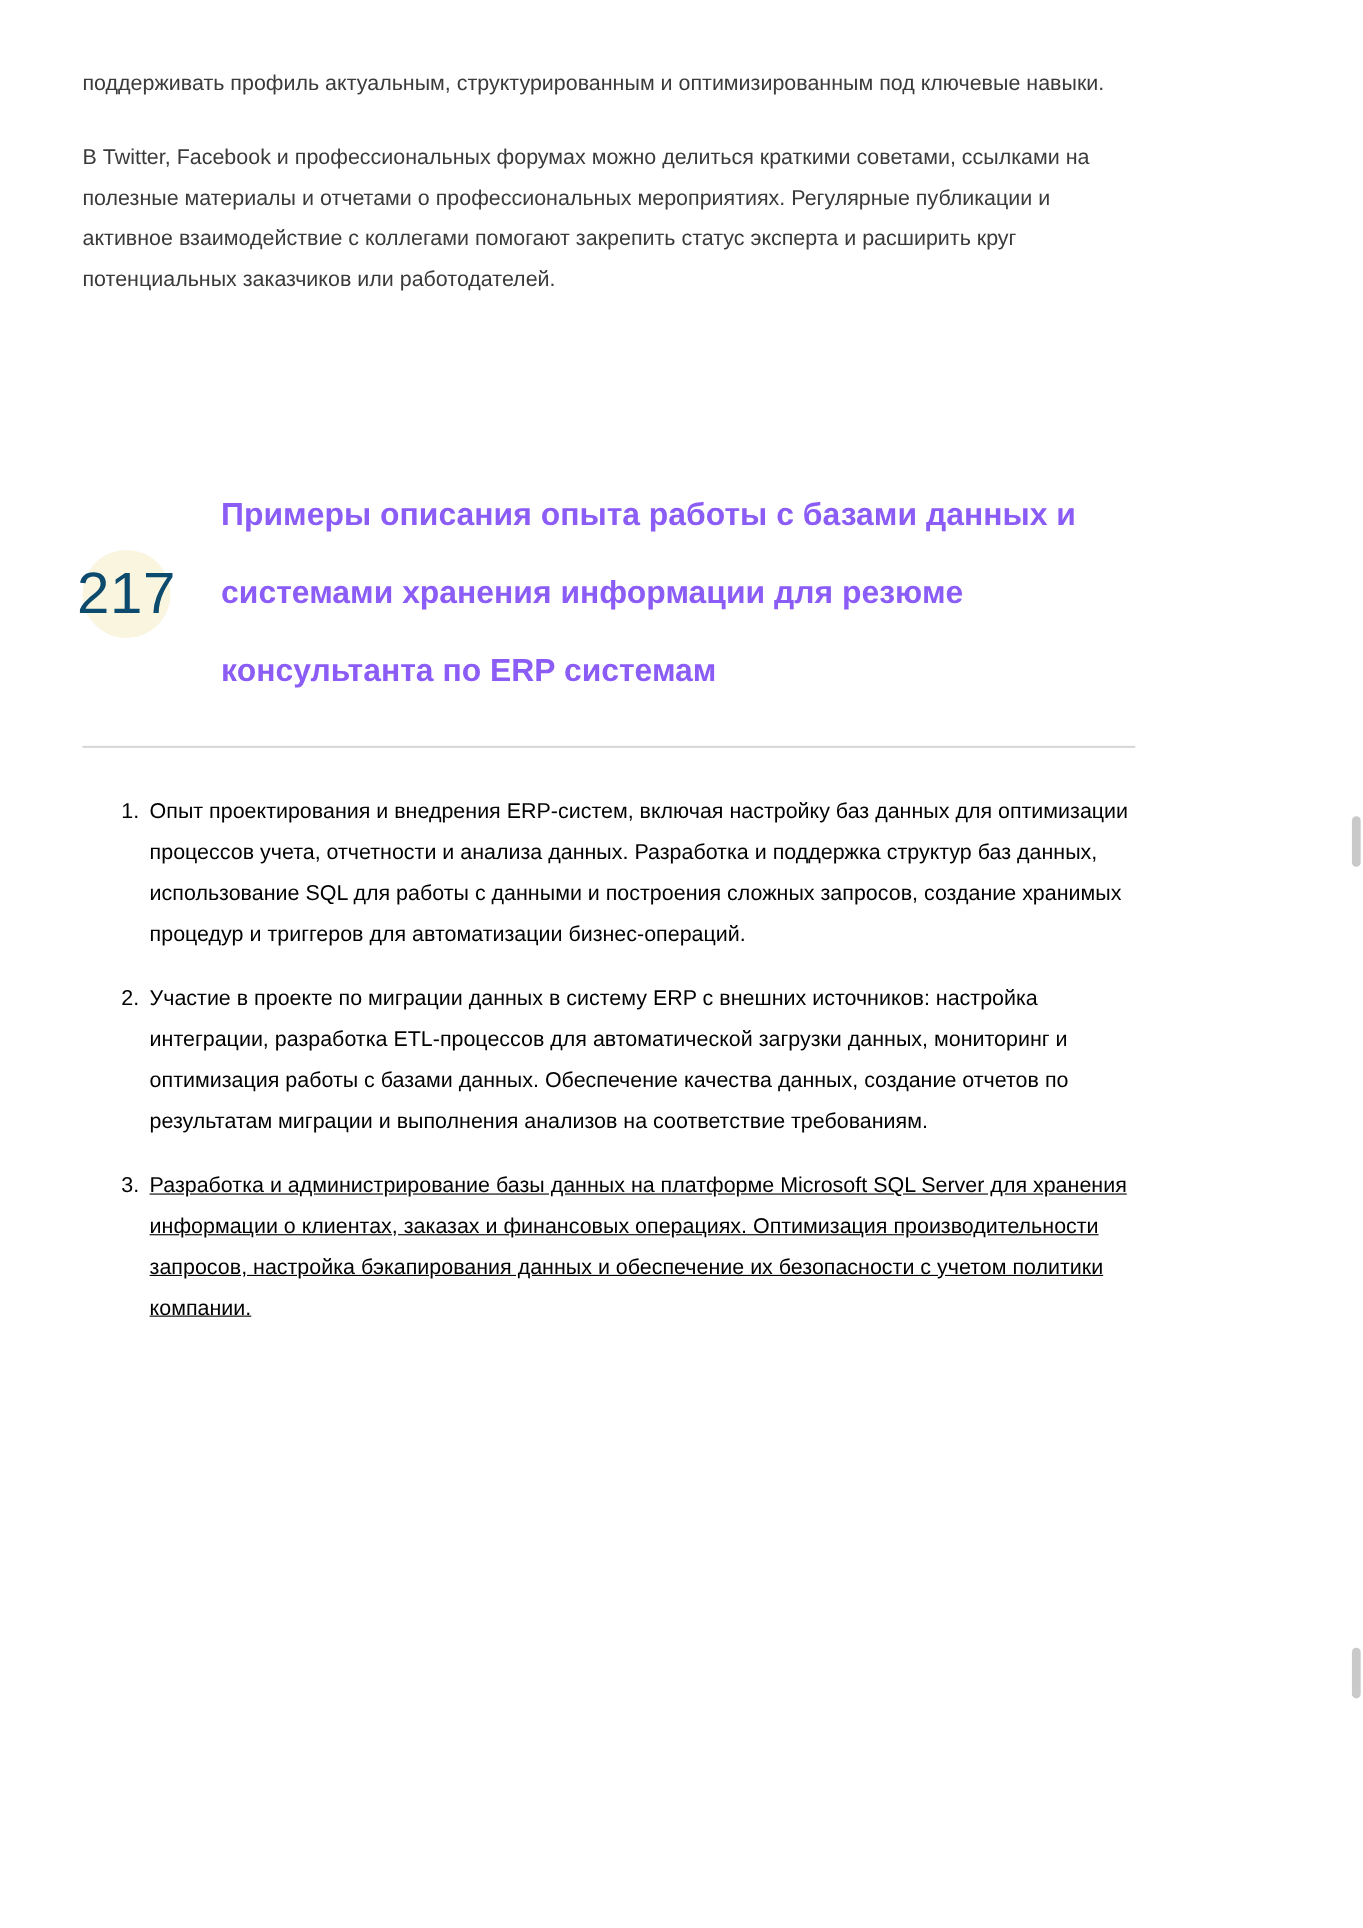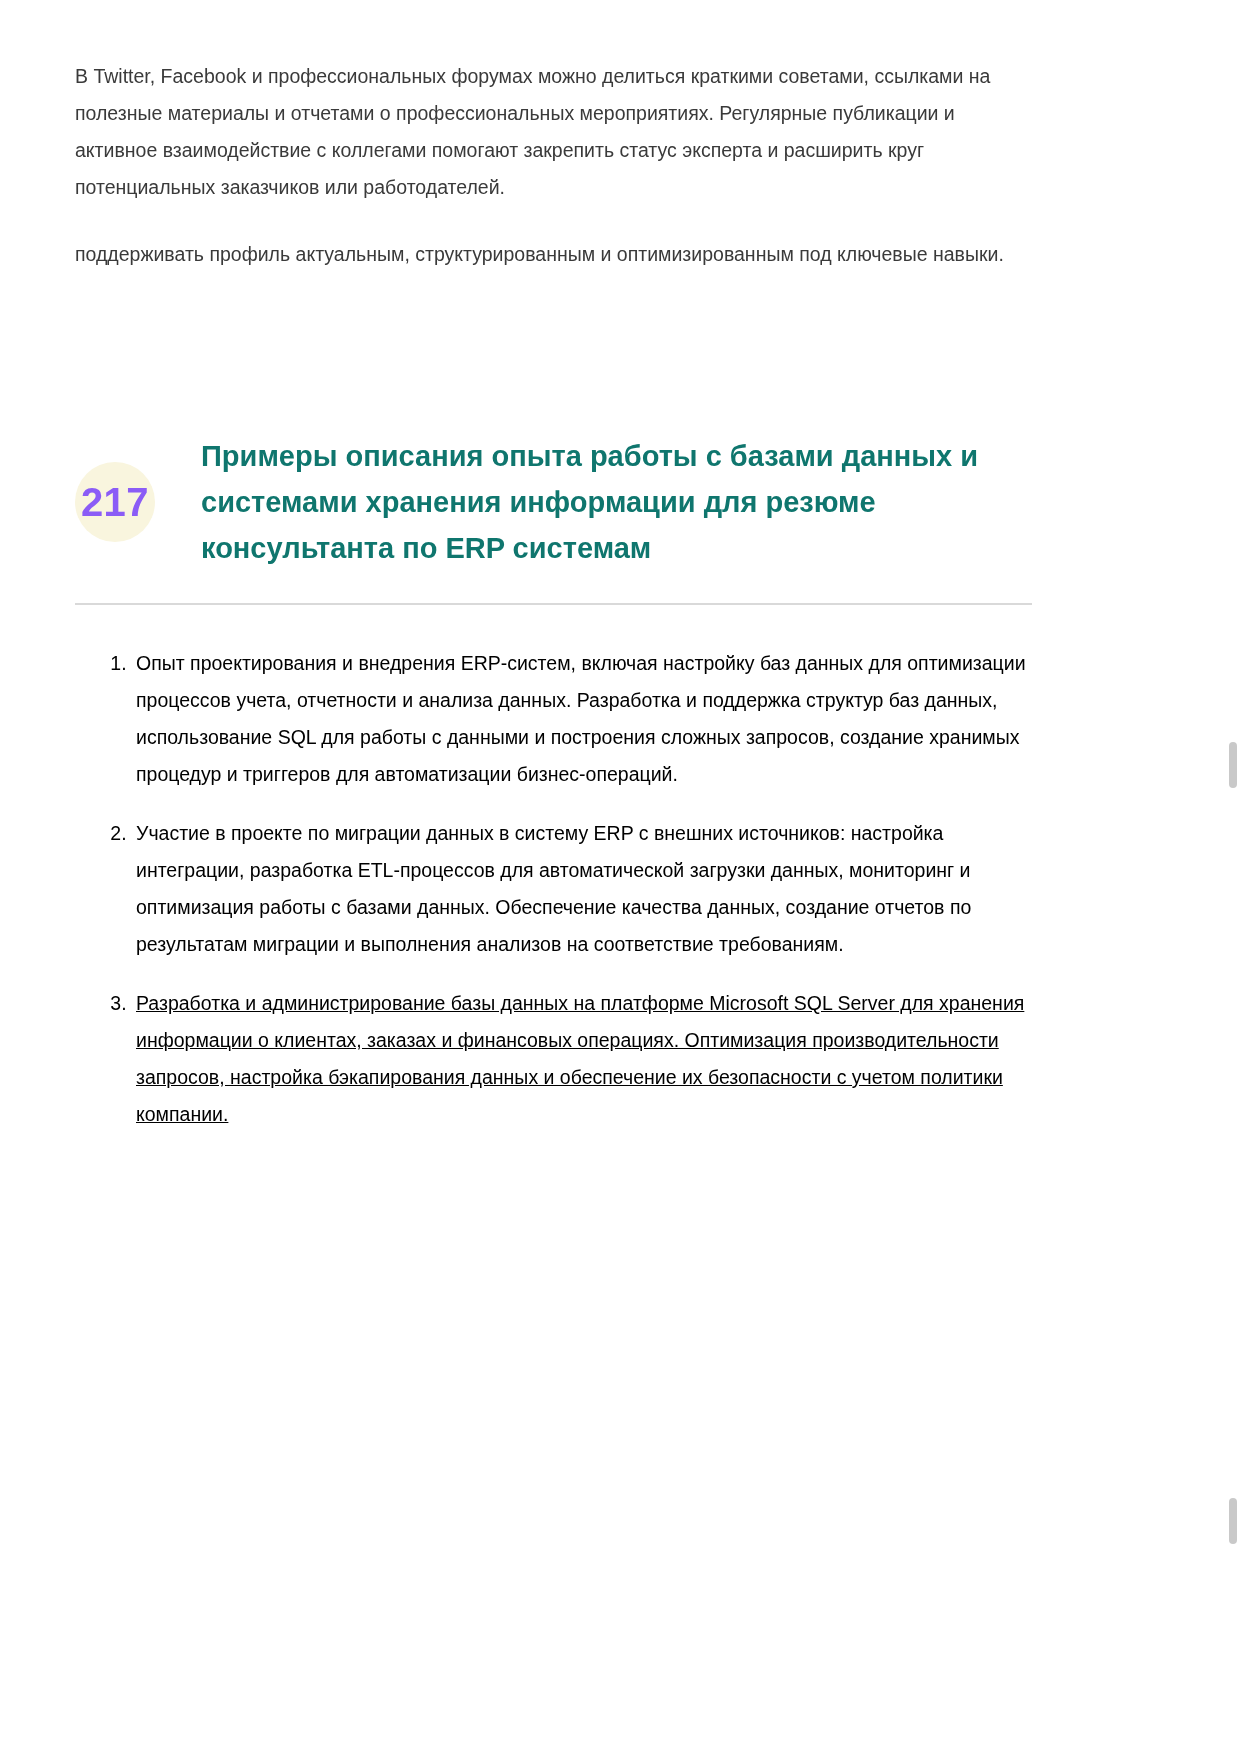--- a/index.html
+++ b/index.html
@@ -47,31 +47,31 @@
     width: 80px;
     height: 80px;
     border-radius: 50%;
     background: #f9f5de;
     display: flex;
     align-items: center;
     justify-content: center;
   }
 
   .badge span {
-    font-size: 40px;
-    font-weight: 700;
-    color: #8b5cf6;
+    font-size: 53px;
+    font-weight: 400;
+    color: #0c4a6e;
     letter-spacing: 0.5px;
   }
 
   h2.section-title {
     font-size: 29px;
     font-weight: 700;
-    line-height: 46px;
-    color: #0f766e;
+    line-height: 71px;
+    color: #8b5cf6;
     max-width: 830px;
   }
 
   hr.divider {
     border: none;
     border-top: 2px solid #d9d9d9;
     margin: 32px 0 0 0;
     width: 957px;
   }
 
@@ -113,22 +113,22 @@
   .scrollbar-thumb.thumb-a { top: 742px; height: 46px; }
   .scrollbar-thumb.thumb-b { top: 1498px; height: 46px; }
 </style>
 </head>
 <body>
 
 <div class="page">
   <div class="content">
 
     <div class="intro">
+      <p>поддерживать профиль актуальным, структурированным и оптимизированным под ключевые навыки.</p>
       <p>В Twitter, Facebook и профессиональных форумах можно делиться краткими советами, ссылками на полезные материалы и отчетами о профессиональных мероприятиях. Регулярные публикации и активное взаимодействие с коллегами помогают закрепить статус эксперта и расширить круг потенциальных заказчиков или работодателей.</p>
-      <p>поддерживать профиль актуальным, структурированным и оптимизированным под ключевые навыки.</p>
     </div>
 
     <div class="section-header">
       <div class="badge">
         <span>217</span>
       </div>
       <h2 class="section-title">Примеры описания опыта работы с базами данных и системами хранения информации для резюме консультанта по ERP системам</h2>
     </div>
 
     <hr class="divider">

